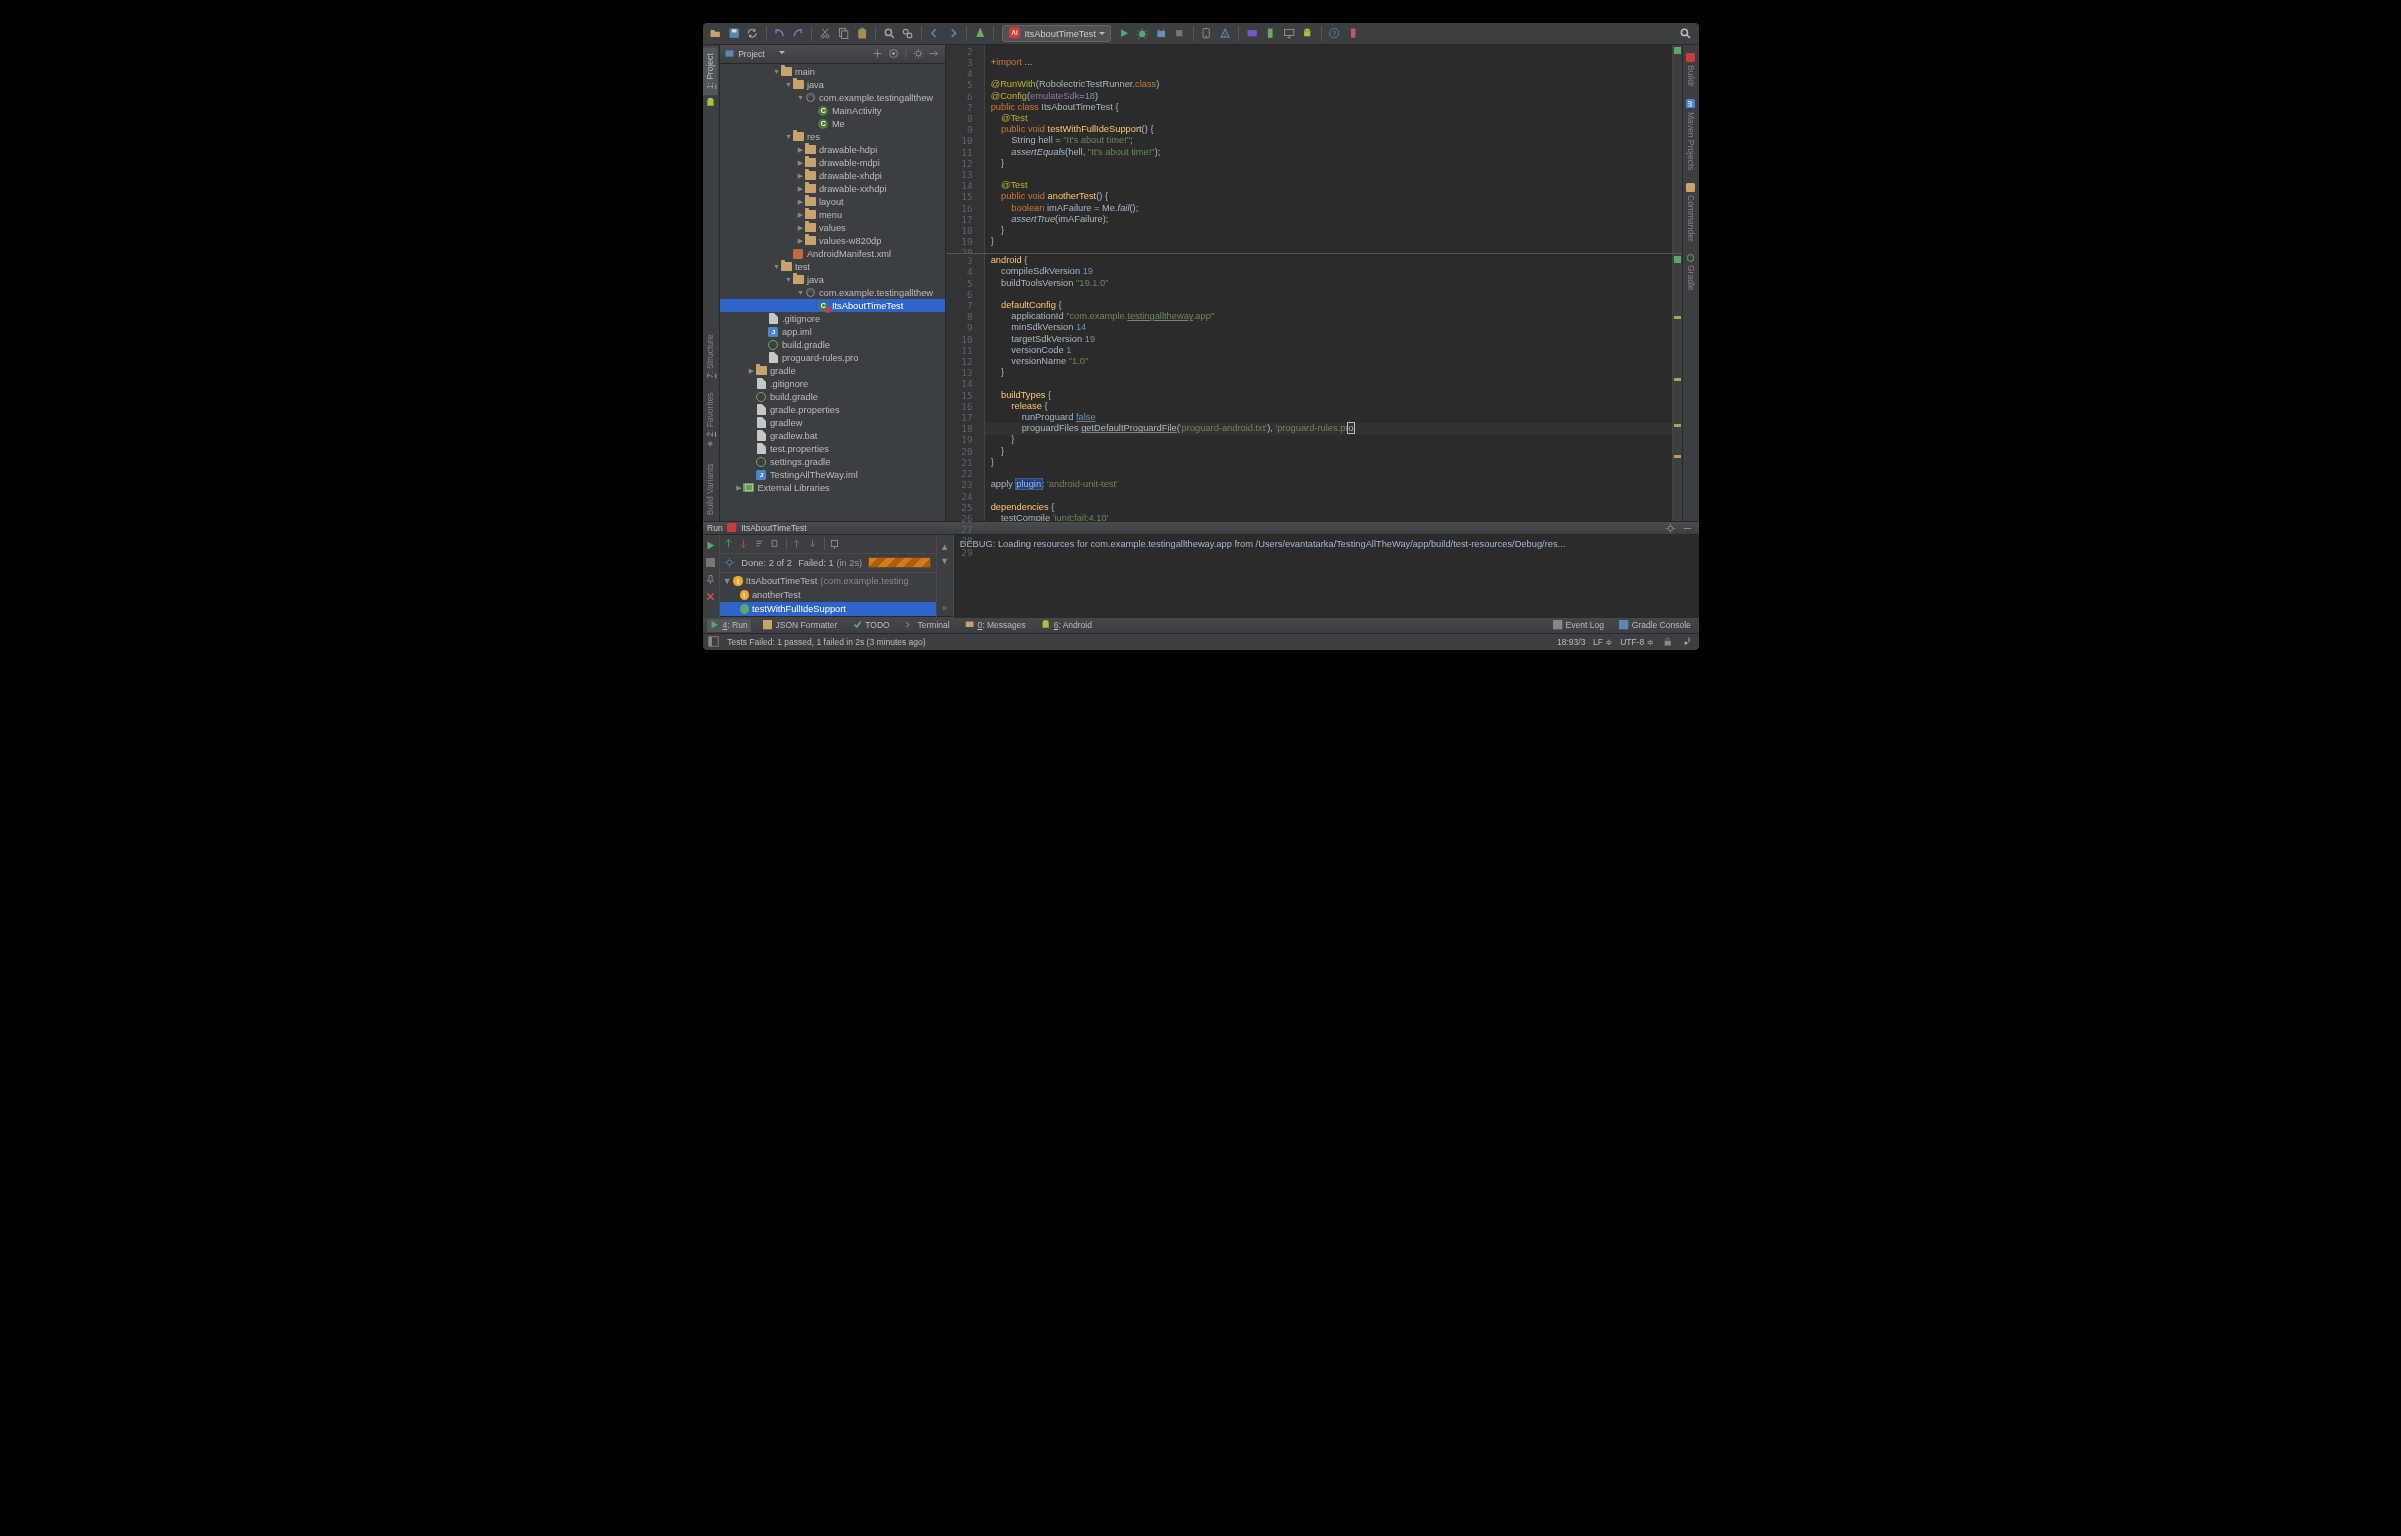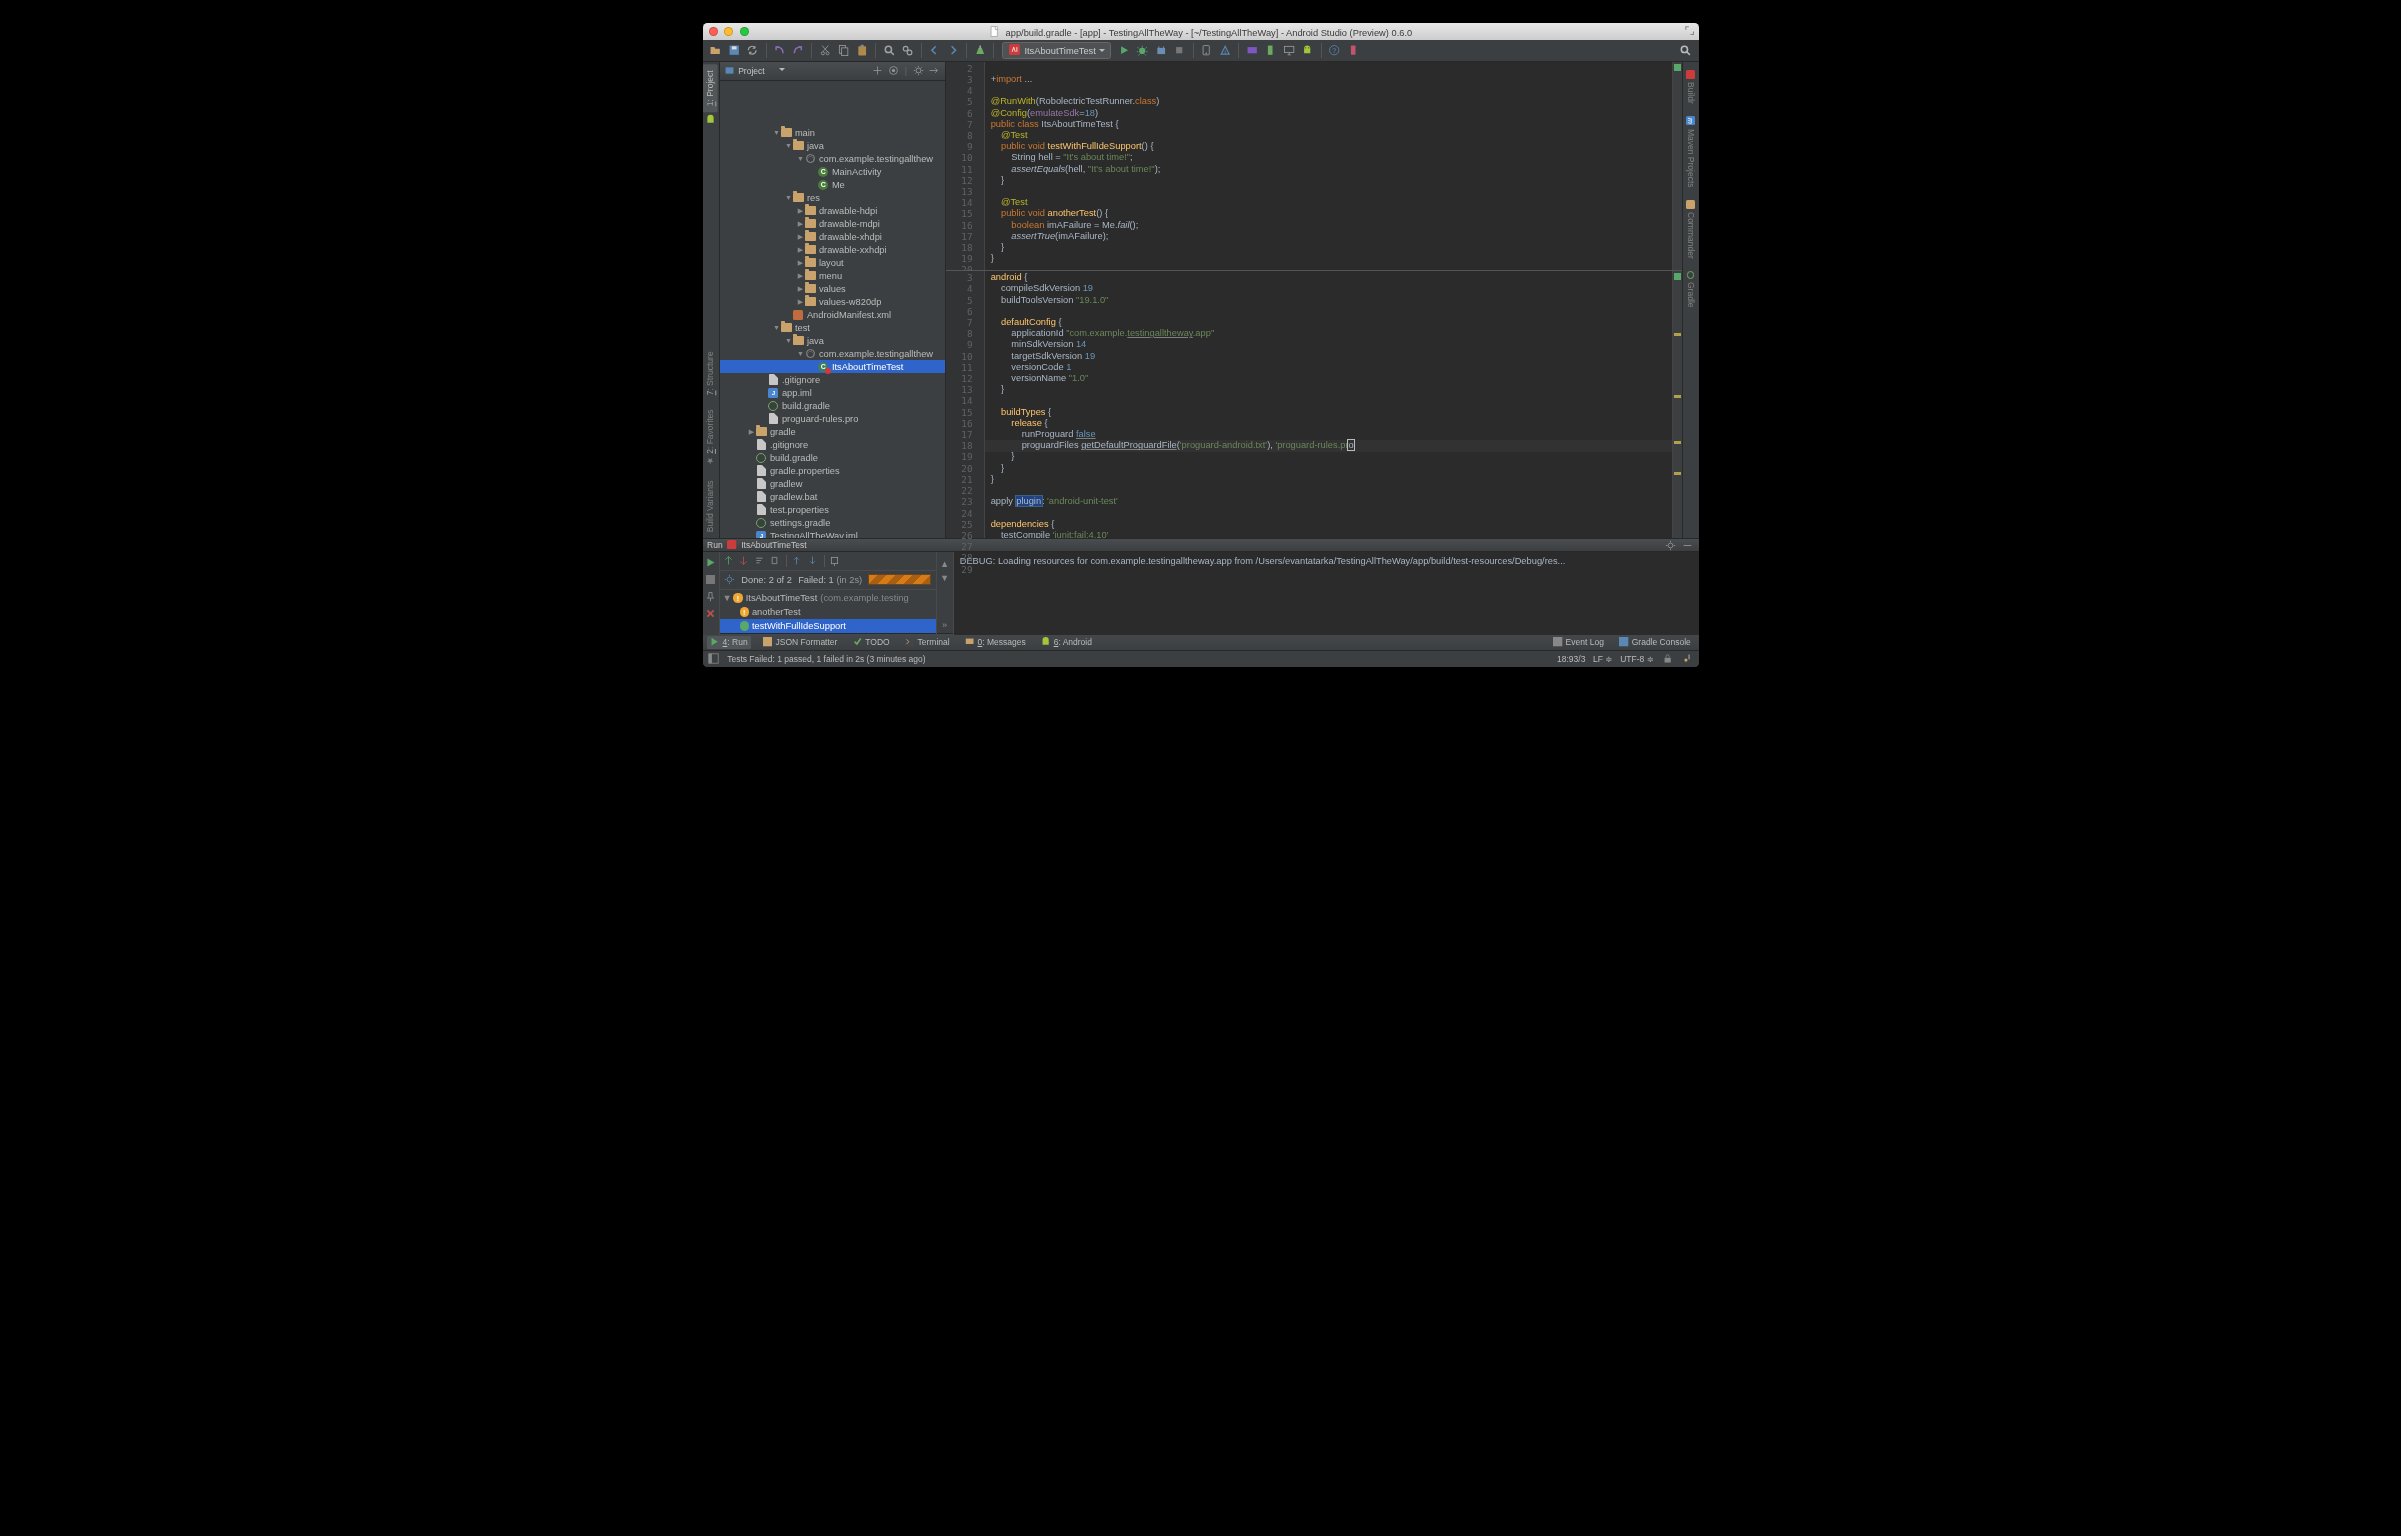--- a/index.html
+++ b/index.html
@@ -141,35 +141,20 @@
   .sb-ic{width:12.4px;height:12.4px;display:flex;align-items:center;justify-content:center;}
 
   
   .svg{width:11px;height:11px;display:block;}
 </style>
 </head>
 <body>
 
 <div class="window">
 
-  <div class="titlebar">
-    <div class="tl-btn tl-close"></div>
-    <div class="tl-btn tl-min"></div>
-    <div class="tl-btn tl-max"></div>
-    <div class="title">
-      <span class="ico"><svg class="svg" viewBox="0 0 16 16">
-            <rect x="3" y="1" width="9" height="14" fill="#fff" stroke="#999"></rect>
-            <path d="M9 1v4h4" fill="none" stroke="#999"></path>
-          </svg></span>
-      <span>app/build.gradle - [app] - TestingAllTheWay - [~/TestingAllTheWay] - Android Studio (Preview) 0.6.0</span>
-    </div>
-    <svg class="fs-icon" viewBox="0 0 12 12">
-        <path d="M1 5V1h4M11 7v4H7" stroke="#888" fill="none" stroke-width="1.5"></path>
-      </svg>
-  </div>
 
   <div class="main-toolbar">
     <div class="tb-btn">
         <svg viewBox="0 0 16 16">
           <path d="M2 4h5l1 2h6v7H2z" fill="#c9a26c"></path>
         </svg>
       </div>
     <div class="tb-btn">
         <svg viewBox="0 0 16 16">
           <rect x="2" y="2" width="12" height="12" fill="#5b87b4"></rect>
@@ -376,21 +361,21 @@
               <path d="M7 1v2M7 11v2M1 7h2M11 7h2M3 3l1.5 1.5M11 11l-1.5-1.5M3 11l1.5-1.5M11 3l-1.5 1.5" stroke="#999"></path>
             </svg>
           </div>
         <div class="pp-tool">
             <svg class="svg" viewBox="0 0 14 14">
               <path d="M2 7h10M9 4l3 3-3 3" fill="none" stroke="#999"></path>
             </svg>
           </div>
       </div>
       <div class="tree" id="tree">
-          <div class="tn" style="padding-left: 53px; margin-top: 44px;">
+          <div class="tn" style="padding-left: 53px;">
             <span class="arrow">▼</span>
             <span class="ic">
               <span class="i-folder"></span>
             </span>
             <span>main</span>
           </div>
           <div class="tn" style="padding-left: 65px;">
             <span class="arrow">▼</span>
             <span class="ic">
               <span class="i-folder"></span>

